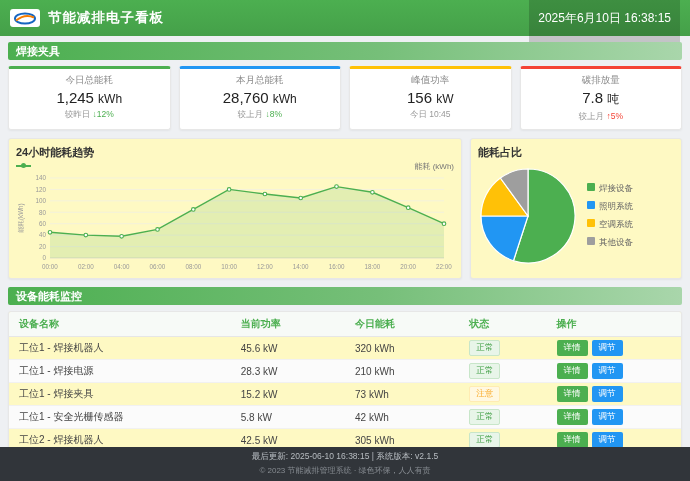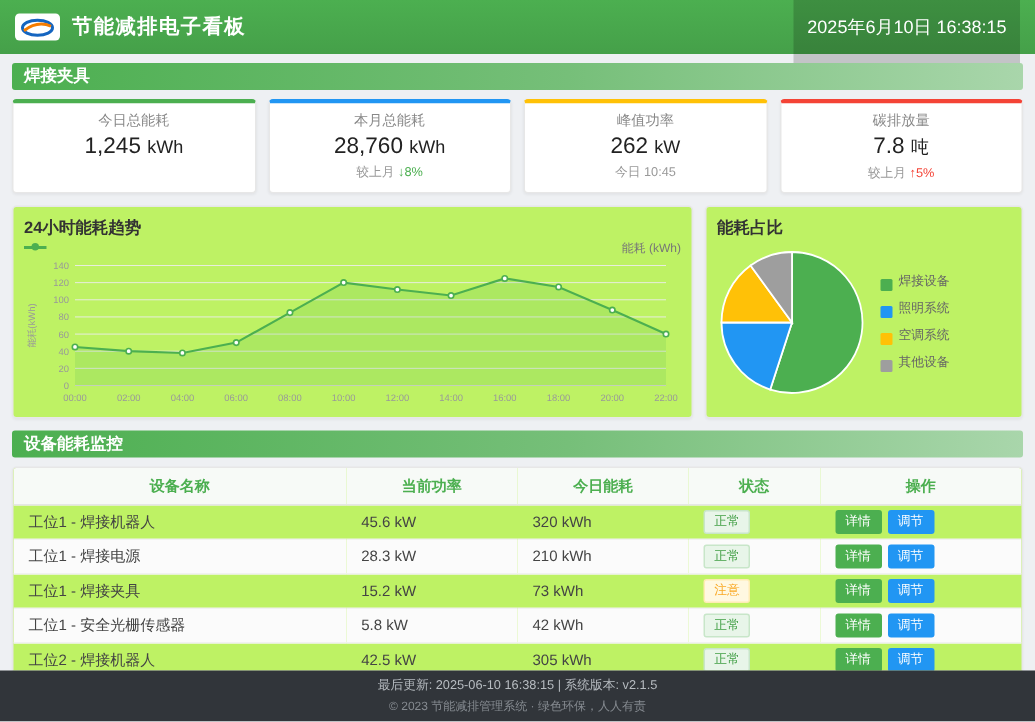--- a/index.html
+++ b/index.html
@@ -19,35 +19,35 @@
   .card{flex:1;background:#fff;border:1px solid #e7e7e7;border-top:3px solid #4caf50;border-radius:3px;text-align:center;padding:5px 4px 6px;box-shadow:0 1px 2px rgba(0,0,0,.05)}
   .card-title{font-size:9.5px;color:#888;margin-bottom:2px}
   .card-value{font-size:15px;font-weight:normal;color:#222}
   .card-value .unit{font-size:12px}
   .card-sub{font-size:8.5px;color:#999;margin-top:3px}
   .trend-down{color:#4caf50}
   .trend-up{color:#f44336}
   .trend-none{color:#999}
   
   .charts-row{display:flex;gap:8px;margin-bottom:8px;align-items:stretch}
-  .panel{background:#bef264;border:1px solid #e7e7e7;border-radius:3px;box-shadow:0 1px 2px rgba(0,0,0,.05)}
+  .panel{background:#fef9c3;border:1px solid #e7e7e7;border-radius:3px;box-shadow:0 1px 2px rgba(0,0,0,.05)}
   .chart-panel{flex:1;padding:6px 7px 2px}
   .panel-title{font-size:11px;font-weight:bold;color:#333}
   .legend{display:flex;align-items:center;justify-content:space-between;gap:4px;font-size:8px;color:#777;height:12px}
   .legend-line{display:inline-block;width:15px;height:2px;background:#4caf50;position:relative}
   .legend-line:after{content:"";position:absolute;left:5px;top:-1.6px;width:5px;height:5px;border-radius:50%;background:#4caf50}
   .pie-panel{width:212px;flex:none;padding:6px 7px}
   .pie-wrap{display:flex;align-items:center;margin-top:6px}
   .pie-legend{display:flex;flex-direction:column;gap:6px;margin-left:9px}
-  .pie-legend-item{display:flex;align-items:flex-end;gap:4px;font-size:8.5px;color:#666;white-space:nowrap}
+  .pie-legend-item{display:flex;align-items:flex-start;gap:4px;font-size:8.5px;color:#666;white-space:nowrap}
   .pie-swatch{width:8px;height:8px;border-radius:1px;flex:none}
   
   .table-panel{overflow:hidden;margin-bottom:6px}
   table{width:100%;border-collapse:collapse}
-  th{font-size:10px;color:#4caf50;text-align:center;padding:5px 10px;background:#f7faf7;border-bottom:1px solid #e6e6e6;font-weight:bold}
+  th{font-size:10px;color:#4caf50;text-align:left;padding:5px 10px;background:#f7faf7;border-bottom:1px solid #e6e6e6;font-weight:bold}
   td{font-size:10px;color:#444;padding:3px 10px;border-bottom:1px solid #f1f1f1}
   tbody tr:nth-child(even){background:#fbfbfb}
   th:nth-child(1),td:nth-child(1){width:33%}
   th:nth-child(2),td:nth-child(2){width:17%}
   th:nth-child(3),td:nth-child(3){width:17%}
   th:nth-child(4),td:nth-child(4){width:13%}
   th:nth-child(5),td:nth-child(5){width:20%}
   .badge{font-size:8.5px;padding:1px 6px;border-radius:2px;display:inline-block}
   .badge-normal{background:#e8f5e9;color:#43a047;border:1px solid #c8e6c9}
   .badge-warning{background:#fff8e1;color:#f9a825;border:1px solid #ffecb3}
@@ -76,29 +76,30 @@
   </header>
 
   <main class="content">
 
     <div class="section-bar">焊接夹具</div>
 
     <div class="cards" id="stat-cards">
         <div class="card" style="border-top-color: rgb(76, 175, 80);">
           <div class="card-title">今日总能耗</div>
           <div class="card-value"><span class="val">1,245</span> <span class="unit">kWh</span></div>
+          <div class="card-sub"><span class="pre">较昨日</span> <span class="trend trend-down">↓12%</span></div>
         </div>
         <div class="card" style="border-top-color: rgb(33, 150, 243);">
           <div class="card-title">本月总能耗</div>
           <div class="card-value"><span class="val">28,760</span> <span class="unit">kWh</span></div>
           <div class="card-sub"><span class="pre">较上月</span> <span class="trend trend-down">↓8%</span></div>
         </div>
         <div class="card" style="border-top-color: rgb(255, 193, 7);">
           <div class="card-title">峰值功率</div>
-          <div class="card-value"><span class="val">262</span> <span class="unit">kW</span></div>
+          <div class="card-value"><span class="val">156</span> <span class="unit">kW</span></div>
           <div class="card-sub"><span class="pre">今日</span> <span class="trend trend-none">10:45</span></div>
         </div>
         <div class="card" style="border-top-color: rgb(244, 67, 54);">
           <div class="card-title">碳排放量</div>
           <div class="card-value"><span class="val">7.8</span> <span class="unit">吨</span></div>
           <div class="card-sub"><span class="pre">较上月</span> <span class="trend trend-up">↑5%</span></div>
         </div>
       </div>
 
     <div class="charts-row">

